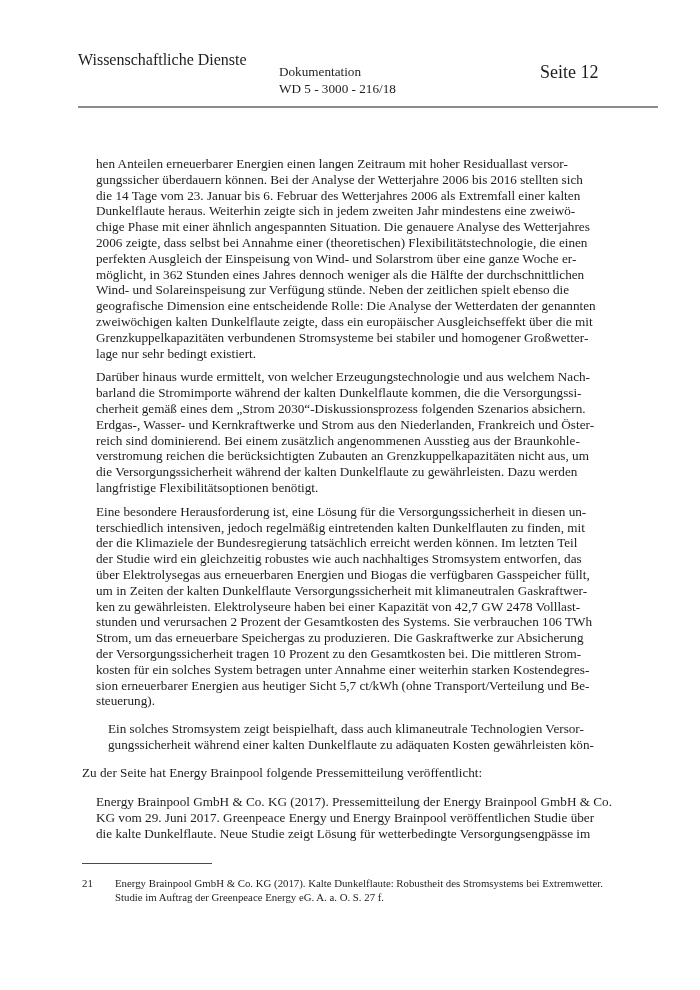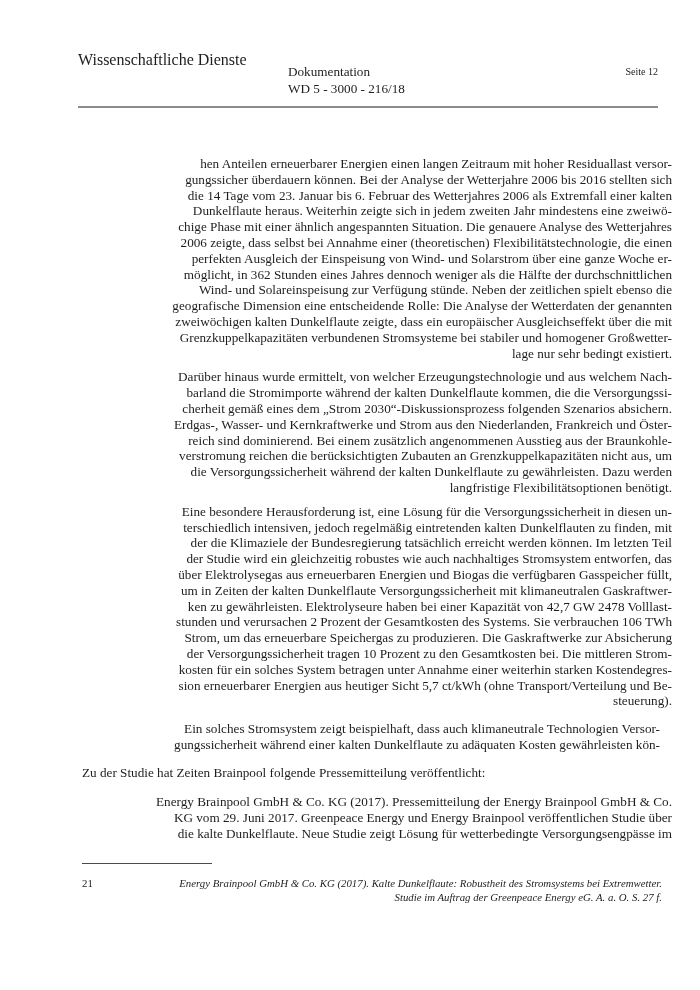--- a/index.html
+++ b/index.html
@@ -8,35 +8,35 @@
     position: relative;
     width: 700px;
     height: 990px;
     background: #ffffff;
     font-family: "Liberation Serif", "DejaVu Serif", serif;
     color: #1d1d1b;
     overflow: hidden;
   }
   
   .hdr-org   { position: absolute; left: 78px;  top: 52px; font-size: 16px; line-height: 16px; }
-  .hdr-mid   { position: absolute; left: 288px; top: 64px; font-size: 13.2px; line-height: 16.5px; }
-  .hdr-page  { position: absolute; left: 540px; top: 64px; width: 118px; text-align: right; font-size: 10px; line-height: 16px; }
+  .hdr-mid   { position: absolute; left: 279px; top: 64px; font-size: 13.2px; line-height: 16.5px; }
+  .hdr-page  { position: absolute; left: 540px; top: 64px; width: 118px; font-size: 18px; line-height: 16px; }
   .hdr-rule  { position: absolute; left: 78px;  top: 106px; width: 580px; height: 2px; background: #8c8c8c; }
   
   .content   { position: absolute; left: 82px; top: 156px; width: 590px; font-size: 13.2px; line-height: 15.8px; }
-  .lines     { white-space: pre-line; text-align: right; }
+  .lines     { white-space: pre-line; }
   .quote     { margin: 0 0 8px 14px; }
   .lastline  { margin: 12px; }
   .fnref     { font-size: 9px; vertical-align: super; line-height: 0; }
   .intro     { margin: 12px 0 14px 0; }
   
   .fn-rule   { position: absolute; left: 82px; top: 863px; width: 130px; height: 1px; background: #4a4a4a; }
   .footnote  { position: absolute; left: 82px; top: 876px; width: 580px; display: flex; font-size: 10.8px; line-height: 14px; }
   .fn-num    { width: 33px; flex: 0 0 33px; }
-  .fn-text   { flex: 1 1 auto; font-style: italic; }
+  .fn-text   { flex: 1 1 auto; }
 </style>
 </head>
 <body>
 
 <div class="page">
 
   <div class="hdr-org">Wissenschaftliche Dienste</div>
   <div class="hdr-mid">
     <div>Dokumentation</div>
     <div>WD 5 - 3000 - 216/18</div>
@@ -76,21 +76,21 @@
 stunden und verursachen 2 Prozent der Gesamtkosten des Systems. Sie verbrauchen 106 TWh
 Strom, um das erneuerbare Speichergas zu produzieren. Die Gaskraftwerke zur Absicherung
 der Versorgungssicherheit tragen 10 Prozent zu den Gesamtkosten bei. Die mittleren Strom-
 kosten für ein solches System betragen unter Annahme einer weiterhin starken Kostendegres-
 sion erneuerbarer Energien aus heutiger Sicht 5,7 ct/kWh (ohne Transport/Verteilung und Be-
 steuerung).</div>
     <div class="quote">
       <div class="lines lastline">Ein solches Stromsystem zeigt beispielhaft, dass auch klimaneutrale Technologien Versor-
 gungssicherheit während einer kalten Dunkelflaute zu adäquaten Kosten gewährleisten kön-</div>
     </div>
-    <div class="intro">Zu der Studie hat Zeiten Brainpool folgende Pressemitteilung veröffentlicht:</div>
+    <div class="intro">Zu der Seite hat Energy Brainpool folgende Pressemitteilung veröffentlicht:</div>
     <div class="quote lines">Energy Brainpool GmbH &amp; Co. KG (2017). Pressemitteilung der Energy Brainpool GmbH &amp; Co.
 KG vom 29. Juni 2017. Greenpeace Energy und Energy Brainpool veröffentlichen Studie über
 die kalte Dunkelflaute. Neue Studie zeigt Lösung für wetterbedingte Versorgungsengpässe im</div>
   </div>
 
   <div class="fn-rule"></div>
   <div class="footnote">
     <div class="fn-num">21</div>
     <div class="fn-text lines">Energy Brainpool GmbH &amp; Co. KG (2017). Kalte Dunkelflaute: Robustheit des Stromsystems bei Extremwetter.
 Studie im Auftrag der Greenpeace Energy eG. A. a. O. S. 27 f.</div>

